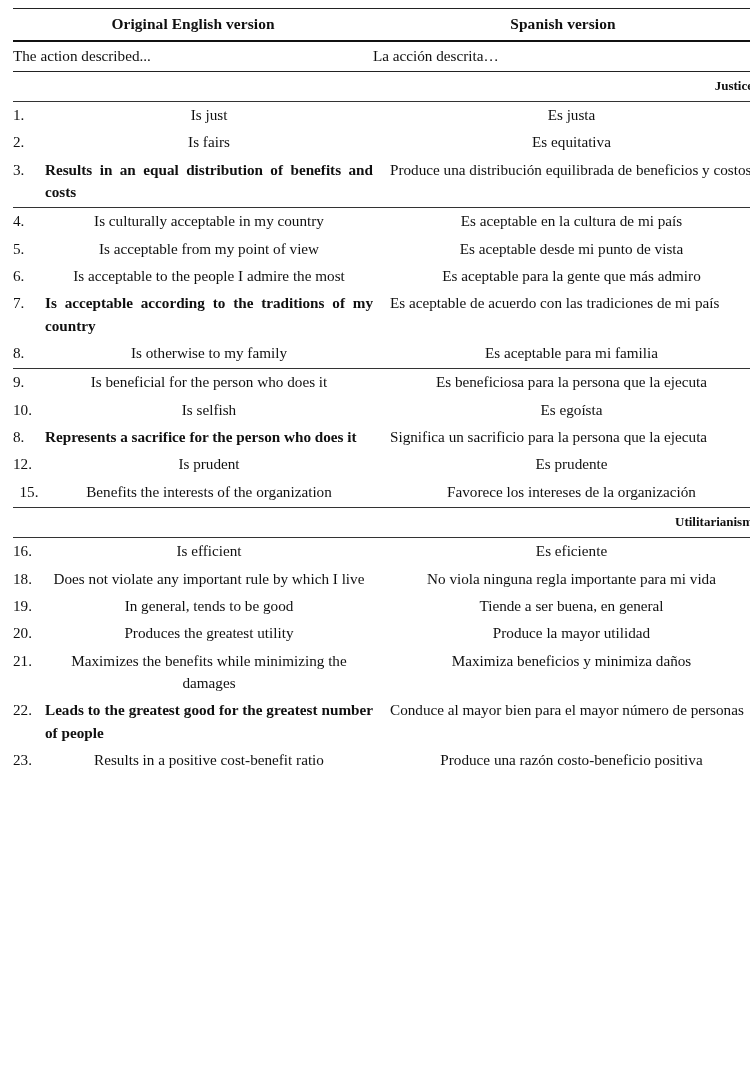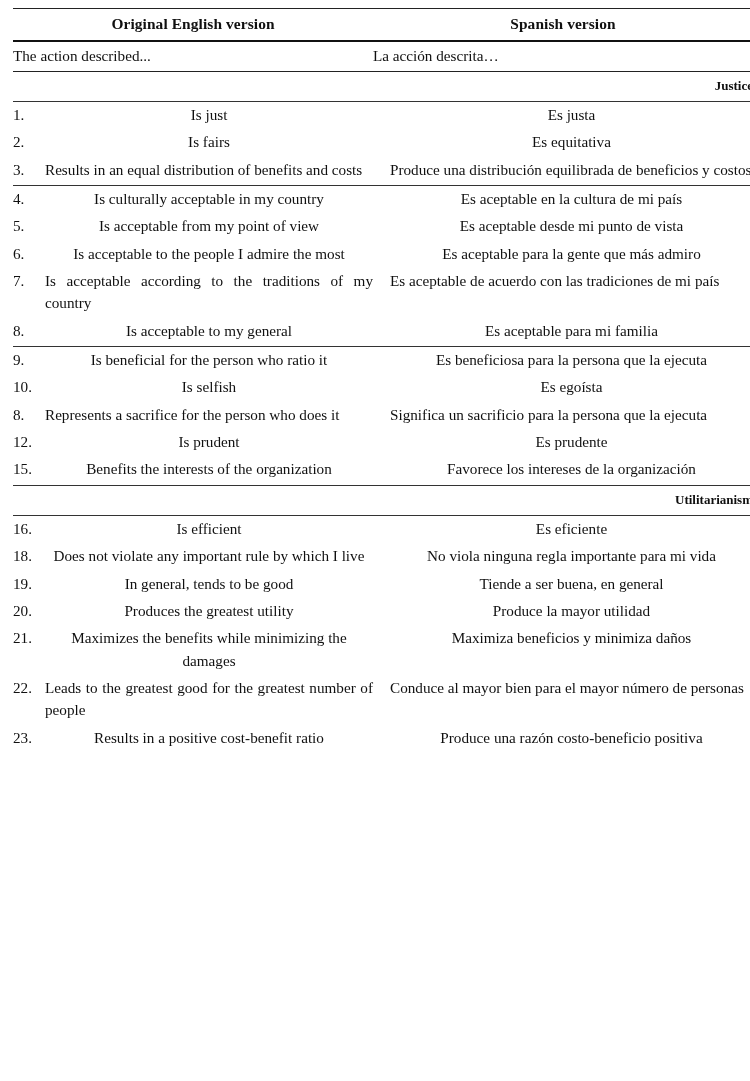--- a/index.html
+++ b/index.html
@@ -80,21 +80,21 @@
   td.en {
     text-align: center;
     padding-right: 2px;
   }
   td.es {
     text-align: justify;
     text-justify: inter-word;
     padding-right: 1px;
   }
   td.es.nojust { text-align: center; }
-  td.en.just   { text-align: justify; text-justify: inter-word; }
+  td.en.just   { text-align: justify; text-justify: inter-word; font-weight: bold; }
 
   
   tr.item-row:last-child td { padding-bottom: 6px; }
 </style>
 </head>
 <body>
 
 <div class="table-wrap">
   <table class="matrix">
     <colgroup>
@@ -154,27 +154,27 @@
           <td class="es nojust">Es aceptable para la gente que más admiro</td>
         </tr>
         <tr class="item-row">
           <td class="num">7.</td>
           <td class="en just">Is acceptable according to the traditions of my country</td>
           <td></td>
           <td class="es">Es aceptable de acuerdo con las tradiciones de mi país</td>
         </tr>
         <tr class="item-row rule-sec-t-holder">
           <td class="num" style="border-bottom: 1.6px solid rgb(51, 51, 51); padding-bottom: 4px;">8.</td>
-          <td class="en" style="border-bottom: 1.6px solid rgb(51, 51, 51); padding-bottom: 4px;">Is acceptable to my general</td>
+          <td class="en" style="border-bottom: 1.6px solid rgb(51, 51, 51); padding-bottom: 4px;">Is otherwise to my family</td>
           <td style="border-bottom: 1.6px solid rgb(51, 51, 51); padding-bottom: 4px;"></td>
           <td class="es nojust" style="border-bottom: 1.6px solid rgb(51, 51, 51); padding-bottom: 4px;">Es aceptable para mi familia</td>
         </tr>
         <tr class="item-row">
           <td class="num">9.</td>
-          <td class="en">Is beneficial for the person who ratio it</td>
+          <td class="en">Is beneficial for the person who does it</td>
           <td></td>
           <td class="es nojust">Es beneficiosa para la persona que la ejecuta</td>
         </tr>
         <tr class="item-row">
           <td class="num">10.</td>
           <td class="en">Is selfish</td>
           <td></td>
           <td class="es nojust">Es egoísta</td>
         </tr>
         <tr class="item-row">
@@ -183,21 +183,21 @@
           <td></td>
           <td class="es">Significa un sacrificio para la persona que la ejecuta</td>
         </tr>
         <tr class="item-row">
           <td class="num">12.</td>
           <td class="en">Is prudent</td>
           <td></td>
           <td class="es nojust">Es prudente</td>
         </tr>
         <tr class="item-row rule-sec-t-holder">
-          <td class="num" style="border-bottom: 1.6px solid rgb(51, 51, 51); padding-bottom: 4px;">15.</td>
+          <td class="num" style="border-bottom: 1.6px solid rgb(51, 51, 51); padding-bottom: 4px; text-align: center;">15.</td>
           <td class="en" style="border-bottom: 1.6px solid rgb(51, 51, 51); padding-bottom: 4px;">Benefits the interests of the organization</td>
           <td style="border-bottom: 1.6px solid rgb(51, 51, 51); padding-bottom: 4px;"></td>
           <td class="es nojust" style="border-bottom: 1.6px solid rgb(51, 51, 51); padding-bottom: 4px;">Favorece los intereses de la organización</td>
         </tr>
         <tr class="section-row rule-sec-b">
           <td colspan="4">Utilitarianism</td>
         </tr>
         <tr class="item-row">
           <td class="num">16.</td>
           <td class="en">Is efficient</td>

